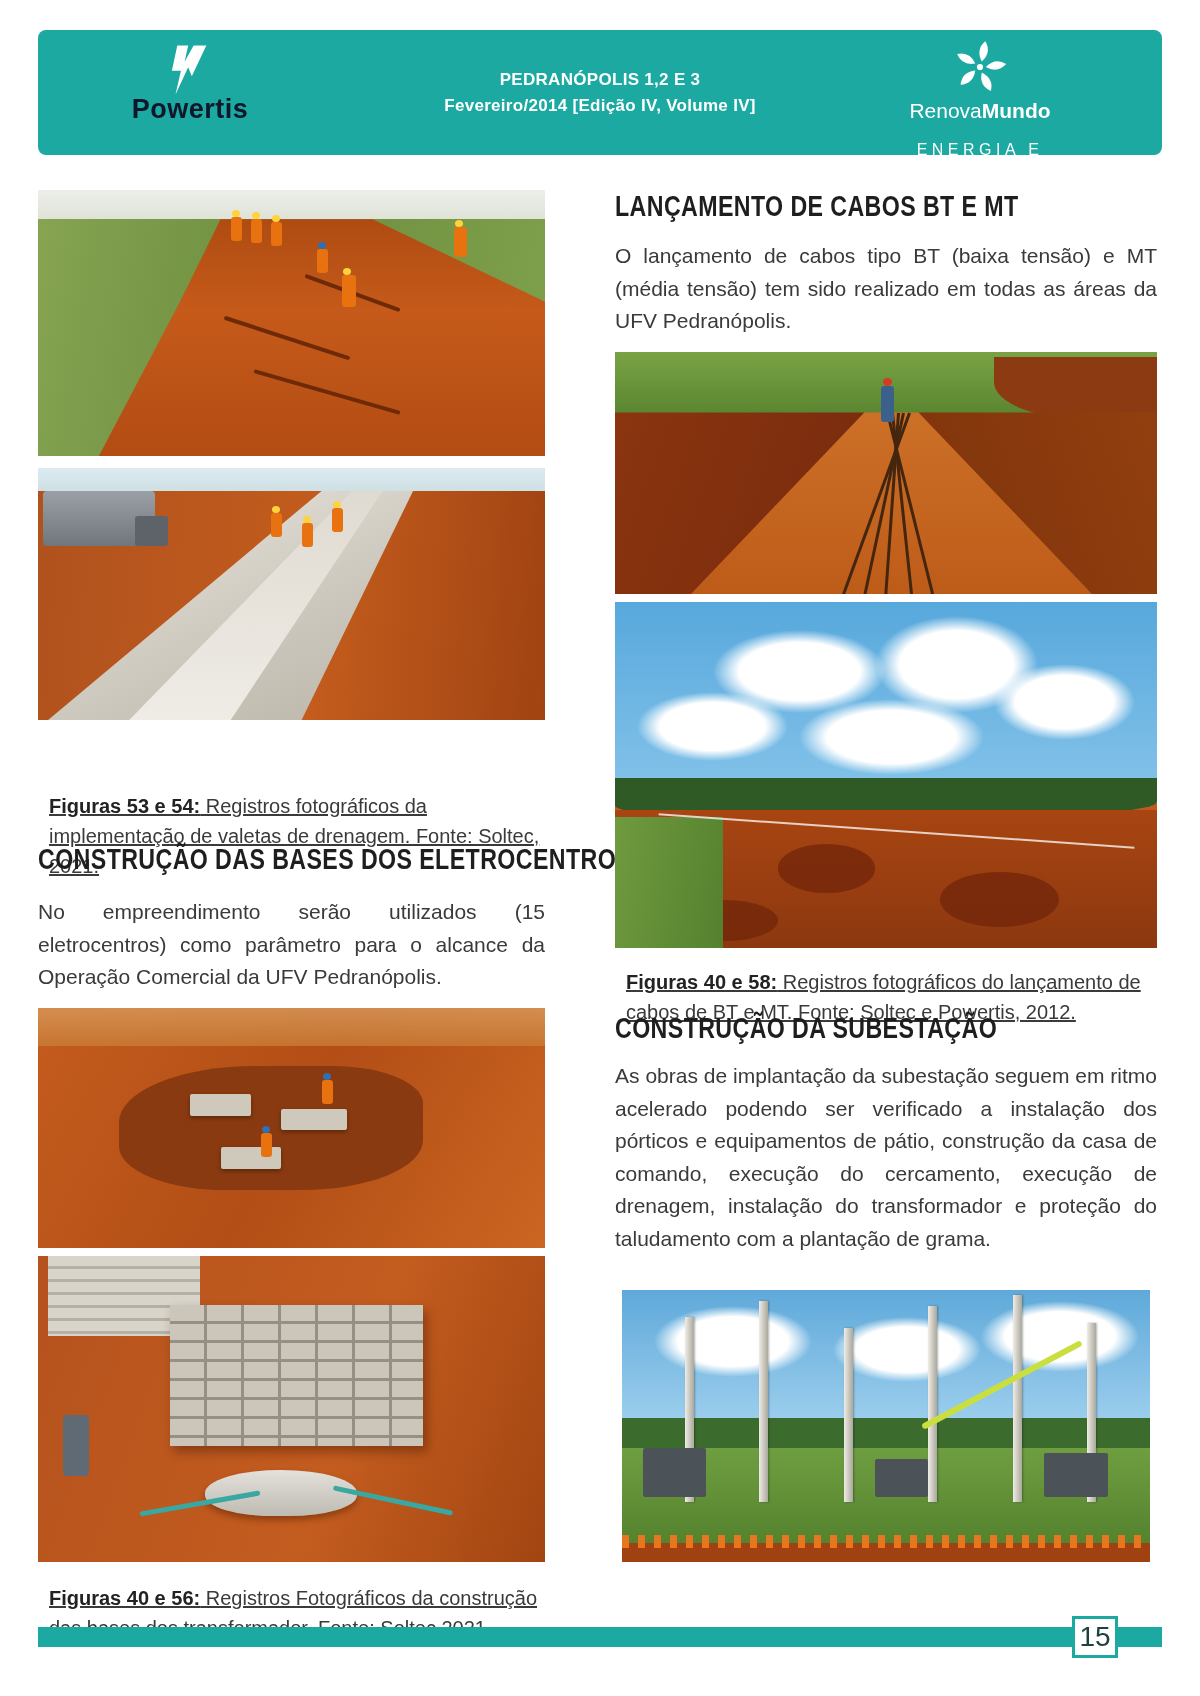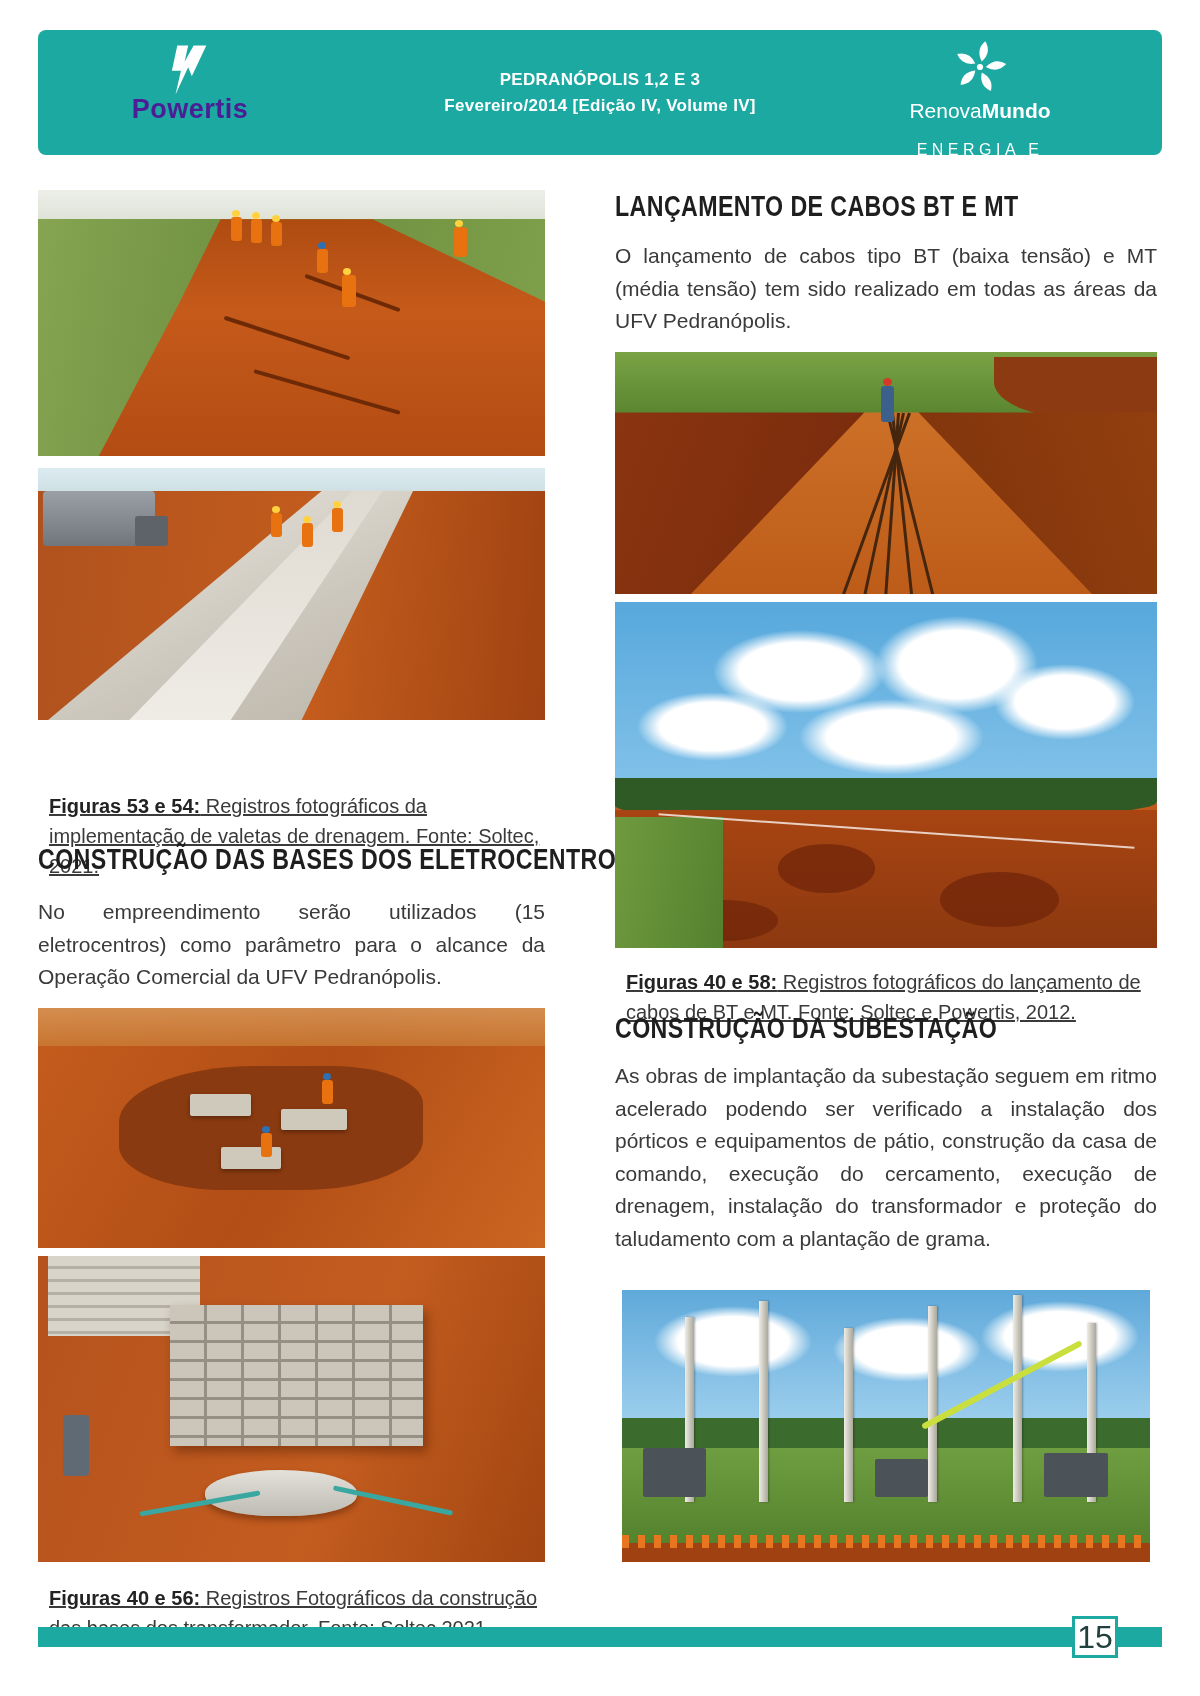--- a/index.html
+++ b/index.html
@@ -5,21 +5,21 @@
   html,body{margin:0;padding:0;background:#ffffff;}
   .page{
     position:relative;width:1200px;height:1696px;background:#ffffff;
     font-family:"Liberation Sans", sans-serif;color:#333;overflow:hidden;
   }
   
   .banner{
     position:absolute;left:38px;top:30px;width:1124px;height:125px;
     background:#1BA9A2;border-radius:8px;
   }
-  .powertis{position:absolute;left:62px;top:10px;width:180px;text-align:center;color:#4c1d95;}
+  .powertis{position:absolute;left:62px;top:10px;width:180px;text-align:center;color:#0f172a;}
   .powertis .mark{display:block;margin:0 auto;}
   .powertis .word{font-size:27px;font-weight:700;letter-spacing:.5px;line-height:1;margin-top:-2px;}
   .banner-center{
     position:absolute;left:0;right:0;top:50%;transform:translateY(-50%);
     text-align:center;color:#fff;font-weight:700;font-size:17px;line-height:1.55;letter-spacing:.3px;
   }
   .renova{position:absolute;right:52px;top:6px;width:260px;text-align:center;color:#fff;}
   .renova .name{font-size:21px;line-height:1;margin-top:-2px;}
   .renova .name .thin{font-weight:400;}
   .renova .name .bold{font-weight:700;}
@@ -114,21 +114,21 @@
   .p7 .equip{background:#4b5258;border-radius:2px;}
   .p7 .crane{left:55%;top:34%;width:34%;height:6px;background:#cadf3e;transform:rotate(-28deg);border-radius:3px;}
   .p7 .dirt-strip{left:0;bottom:0;width:100%;height:7%;background:#a04112;}
   .p7 .fence{left:0;bottom:5%;width:100%;height:5%;
     background:repeating-linear-gradient(90deg,#e8751f 0 7px,rgba(0,0,0,0) 7px 16px);}
   
   .footer-bar{position:absolute;left:38px;top:1627px;width:1124px;height:20px;background:#1BA9A2;}
   .page-num{
     position:absolute;left:1072px;top:1616px;width:46px;height:42px;background:#fff;
     border:3px solid #1BA9A2;box-sizing:border-box;display:flex;align-items:center;justify-content:center;
-    font-size:32px;color:#20413d;font-weight:400;
+    font-size:28px;color:#20413d;font-weight:400;
   }
 </style>
 </head>
 <body>
 
 <div class="page">
 
   <div class="banner">
     <div class="powertis">
       <svg class="mark" viewBox="0 0 64 64" width="58" height="58">

